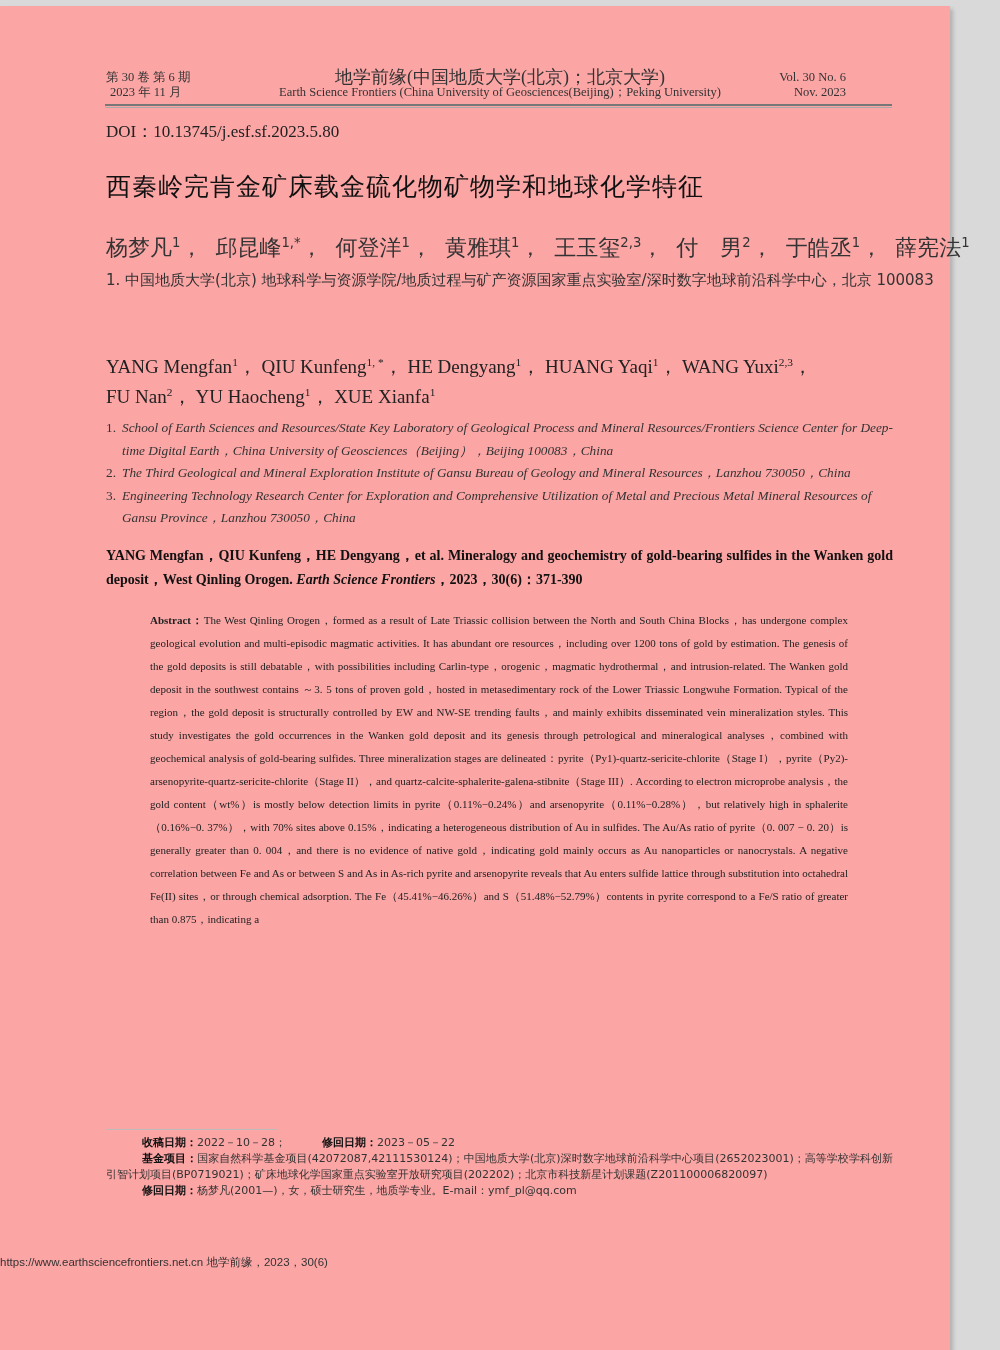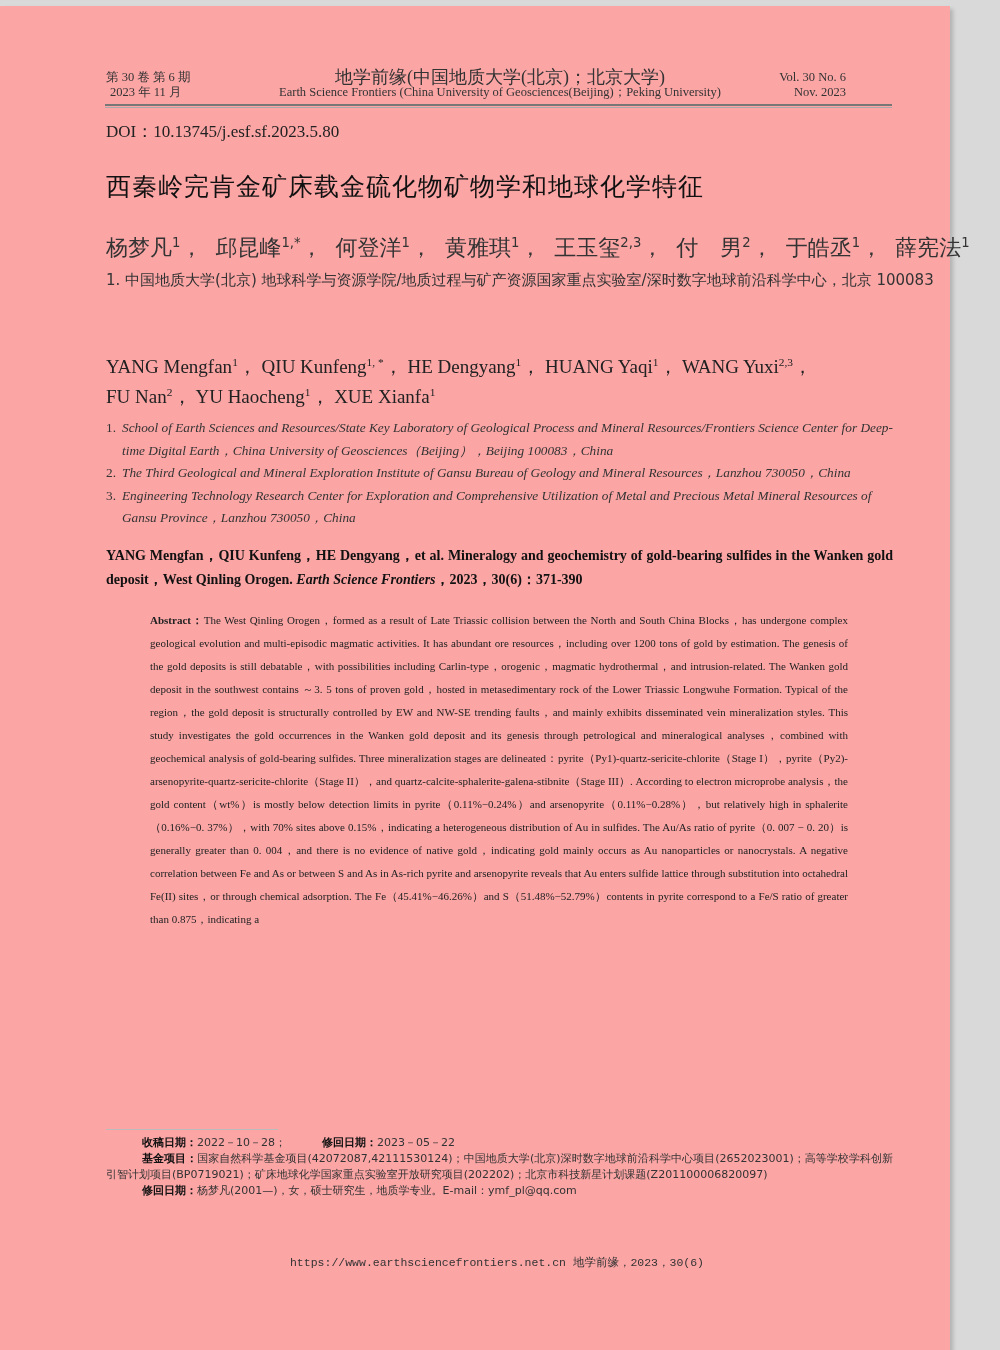--- a/index.html
+++ b/index.html
@@ -36,21 +36,21 @@
   .en-affils .item { display: flex; }
   .en-affils .num { width: 16px; flex: none; font-style: normal; }
   .en-affils .txt { font-style: italic; }
   .citation { left: 106px; top: 538px; width: 787px; font-family: "Liberation Serif", serif; font-size: 14px; line-height: 24px; color: #111; font-weight: bold; text-align: justify; }
   .citation i { font-style: italic; }
   .abstract { left: 150px; top: 603px; width: 698px; font-family: "Liberation Serif", serif; font-size: 11px; line-height: 23px; color: #222; text-align: justify; }
   .abstract b { font-weight: bold; }
   .fn-rule { position: absolute; left: 106px; top: 1123px; width: 172px; border-top: 1px solid #bbb; }
   .footnotes { left: 106px; top: 1129px; width: 787px; font-family: "DejaVu Sans", sans-serif; font-size: 11px; line-height: 16px; color: #333; text-align: justify; }
   .footnotes b { font-weight: bold; color: #111; margin-left: 36px; }
-  .footer { left: 0; top: 1249px; width: 994px; text-align: center; font-family: Liberation Mono, monospace; font-size: 11.5px; color: #333; }
+  .footer { left: 0; top: 1249px; width: 994px; text-align: left; font-family: Liberation Sans, sans-serif; font-size: 11.5px; color: #333; }
 </style>
 </head>
 <body>
 
 <div class="sheet">
 
   <div class="hdr-left">
     <div>第 30 卷 第 6 期</div>
     <div style="padding-left:4px">2023 年 11 月</div>
   </div>

